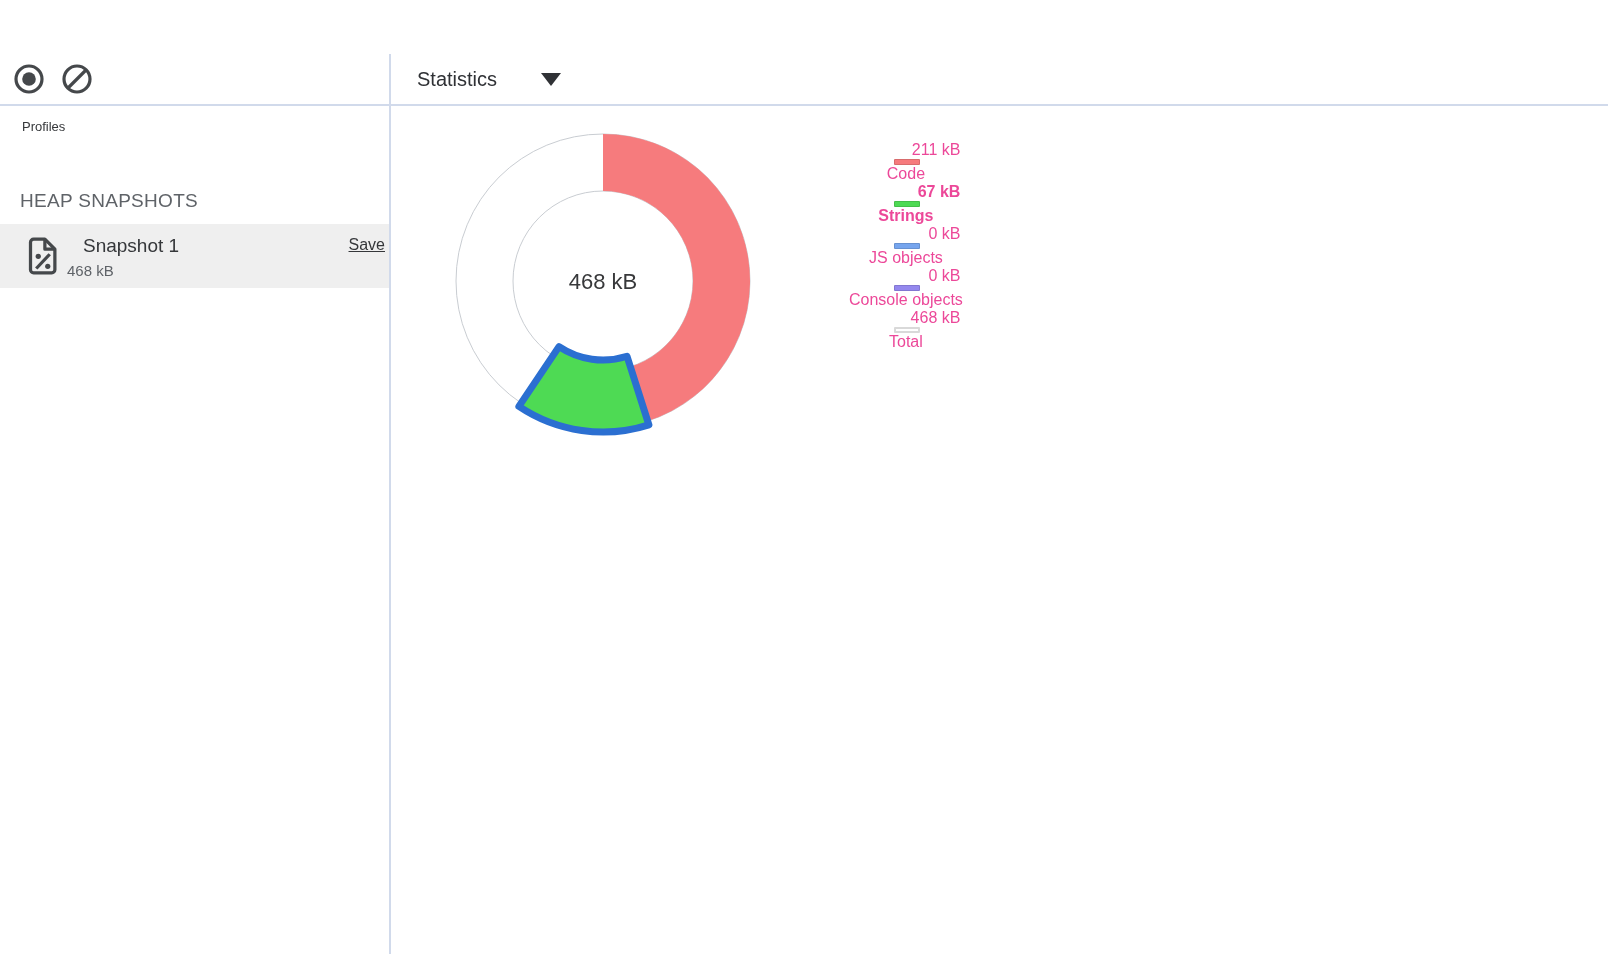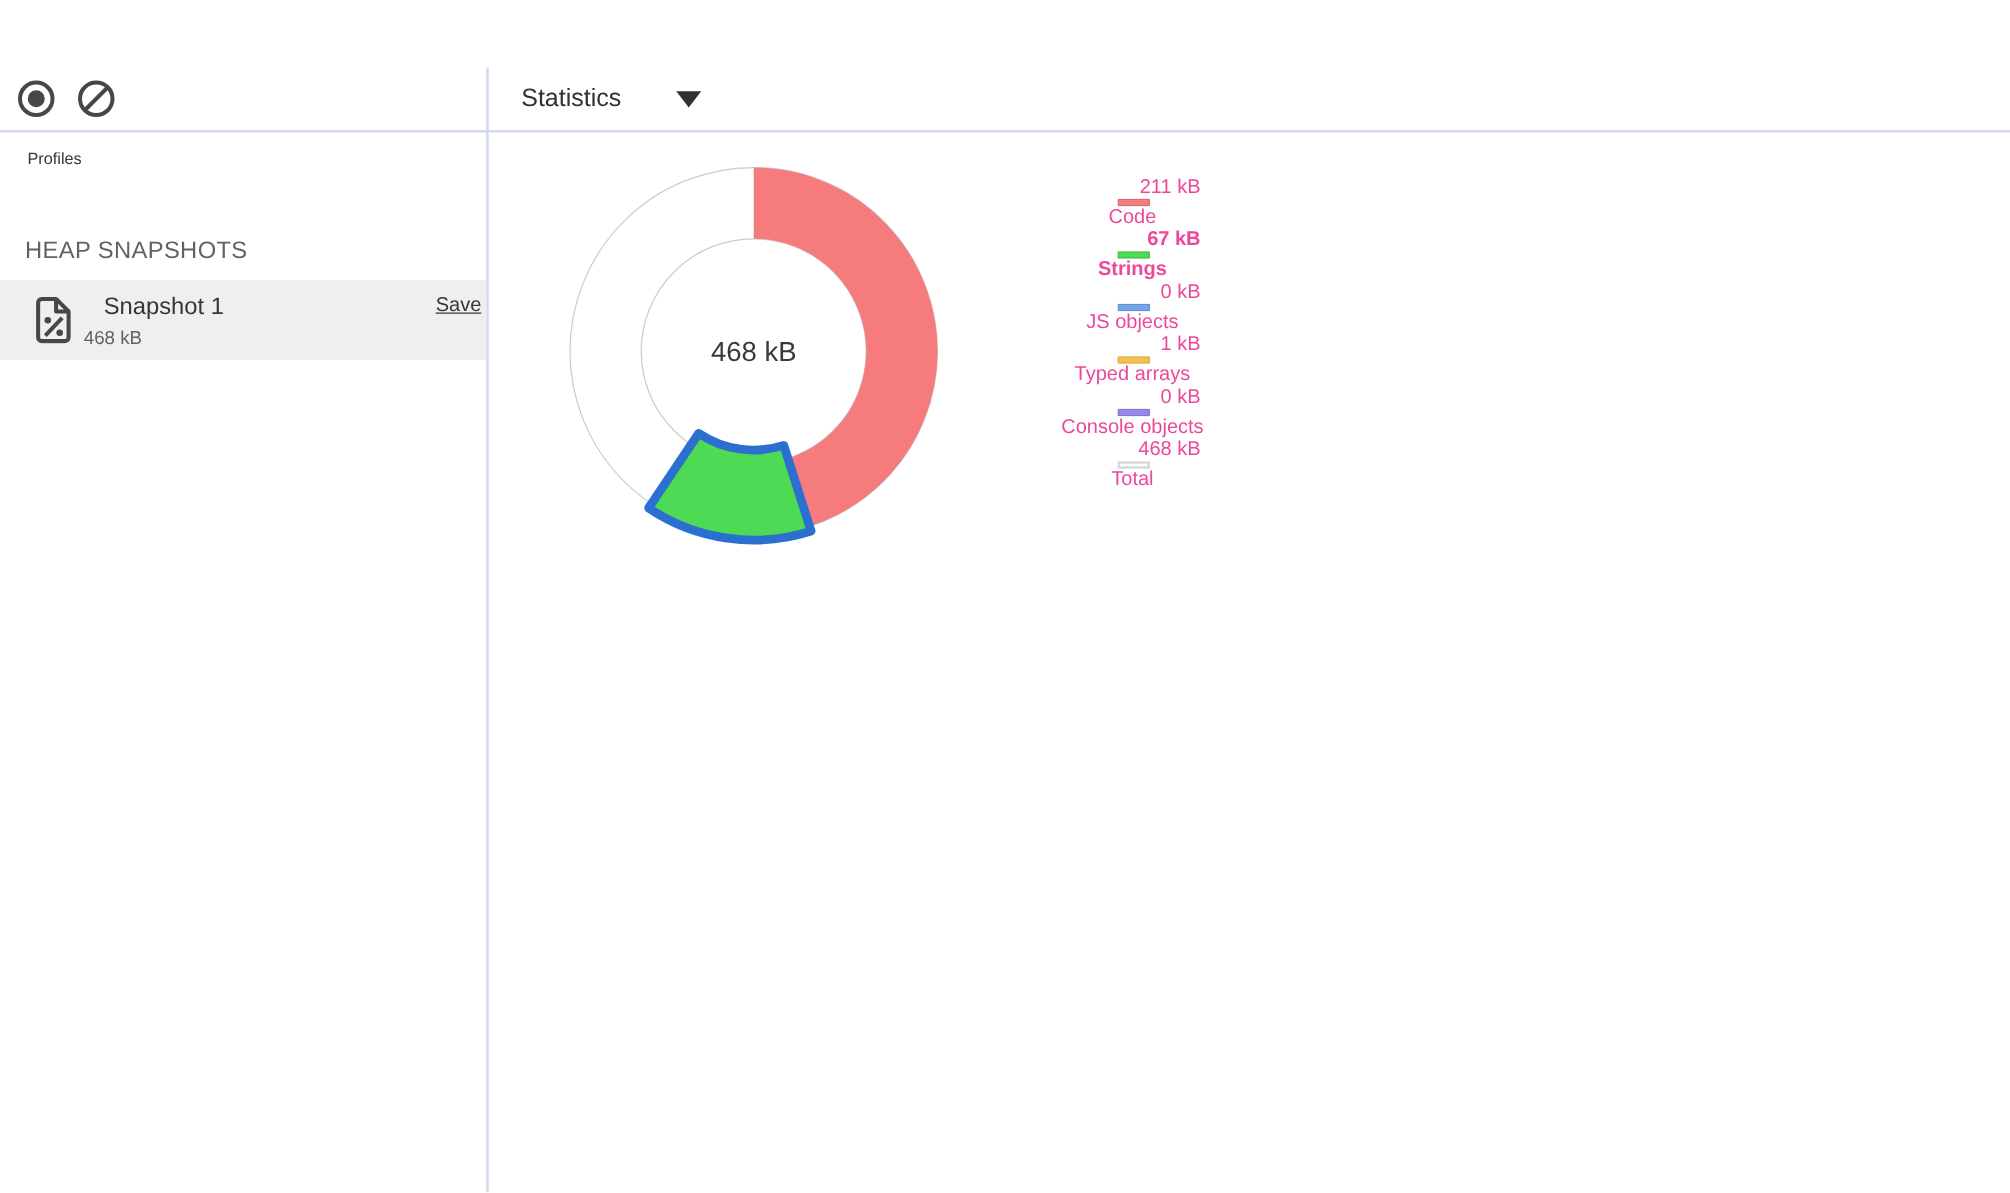--- a/index.html
+++ b/index.html
@@ -123,25 +123,20 @@
         <div class="legend-value">67 kB</div>
         <div class="legend-swatch" style="background: rgb(78, 218, 84);"></div>
         <div class="legend-label">Strings</div>
       </div>
       <div class="legend-row">
         <div class="legend-value">0 kB</div>
         <div class="legend-swatch" style="background: rgb(118, 165, 238);"></div>
         <div class="legend-label">JS objects</div>
       </div>
       <div class="legend-row">
-        <div class="legend-value">1 kB</div>
-        <div class="legend-swatch" style="background: rgb(246, 193, 75);"></div>
-        <div class="legend-label">Typed arrays</div>
-      </div>
-      <div class="legend-row">
         <div class="legend-value">0 kB</div>
         <div class="legend-swatch" style="background: rgb(148, 136, 238);"></div>
         <div class="legend-label">Console objects</div>
       </div>
       <div class="legend-row">
         <div class="legend-value">468 kB</div>
         <div class="legend-swatch total" style="background: rgb(255, 255, 255);"></div>
         <div class="legend-label">Total</div>
       </div>
     </div>

